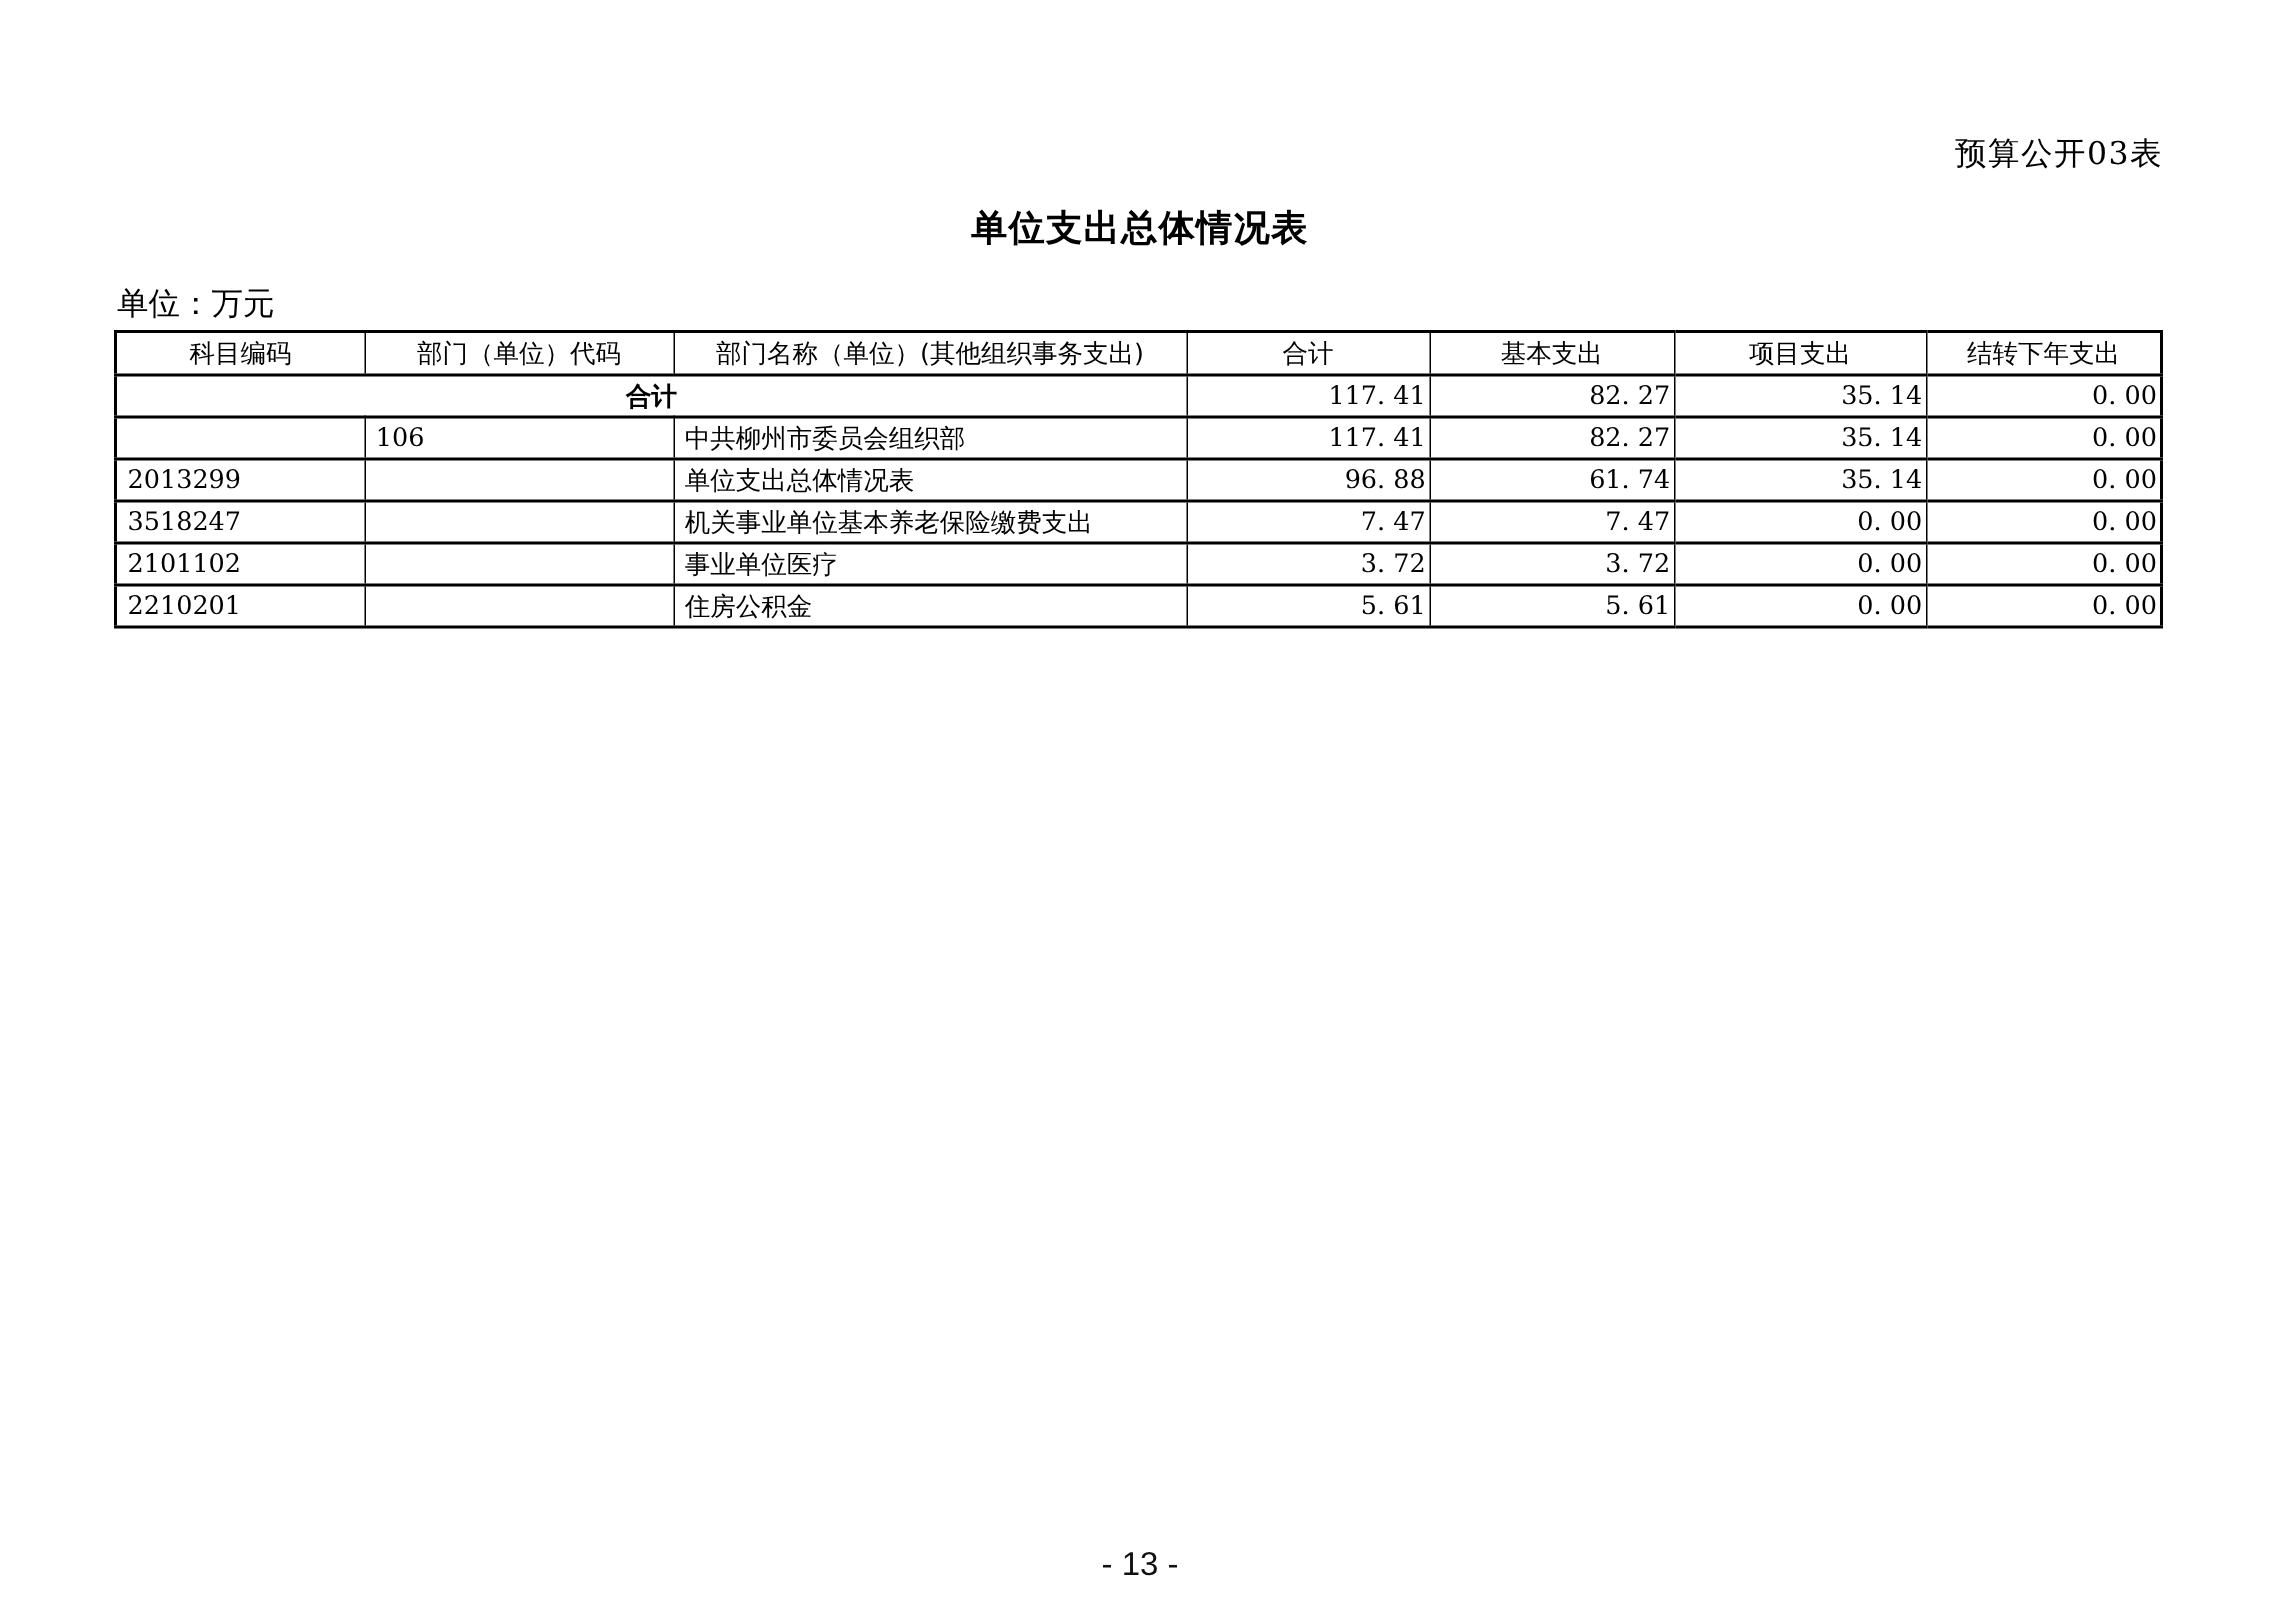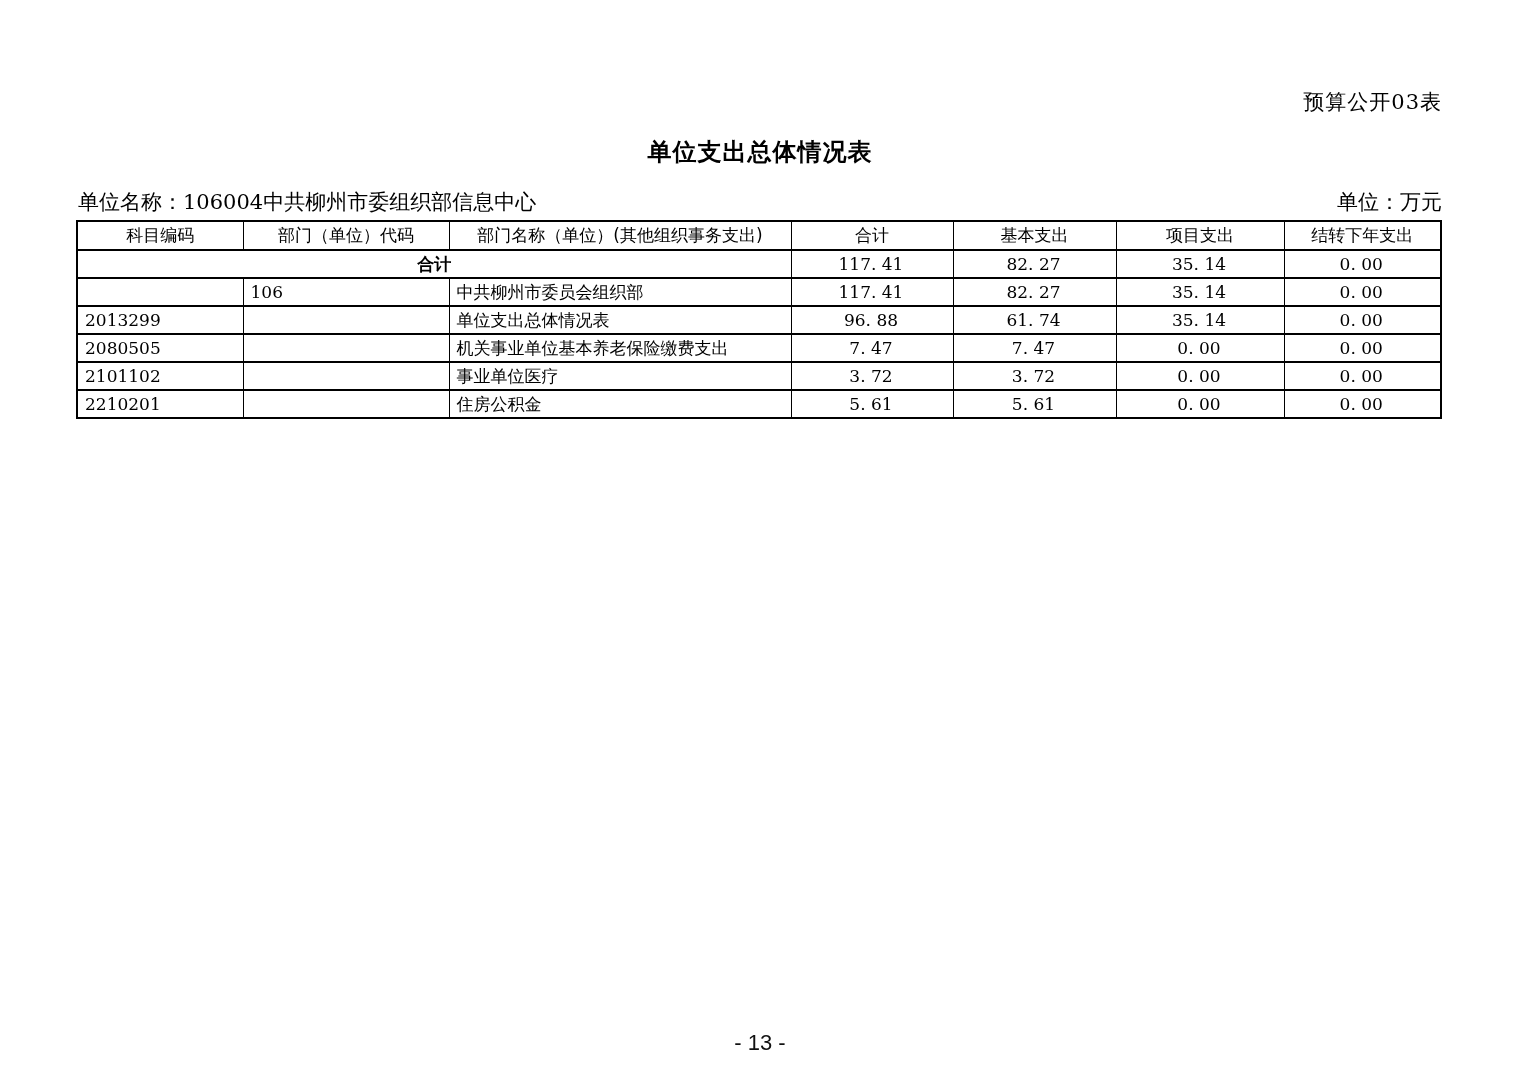--- a/index.html
+++ b/index.html
@@ -58,21 +58,21 @@
   }
   .doc-table th {
     height: 29px;
     text-align: center;
     font-family: "DejaVu Sans", "Liberation Sans", sans-serif;
     font-weight: normal;
     font-size: 17px;
   }
   .doc-table td { height: 28px; }
   .doc-table td.txt { text-align: left; padding-left: 7px; padding-right: 3px; }
-  .doc-table td.num { text-align: center; padding-right: 2px; }
+  .doc-table td.num { text-align: right; padding-right: 2px; }
   .doc-table td.total-label {
     text-align: center;
     font-family: "DejaVu Sans", "Liberation Sans", sans-serif;
     font-weight: bold;
   }
   .page-number {
     position: absolute;
     top: 1030px;
     left: 0;
     width: 100%;
@@ -83,21 +83,20 @@
   }
 </style>
 </head>
 <body>
 
 <div class="form-number">预算公开03表</div>
 
 <div class="doc-title">单位支出总体情况表</div>
 
 <div class="meta-line">
-  <span>单位名称：106004中共柳州市委组织部信息中心</span>
   <span>单位：万元</span>
 </div>
 
 <table class="doc-table">
   <colgroup>
     <col style="width:166px">
     <col style="width:206px">
     <col style="width:342px">
     <col style="width:162px">
     <col style="width:163px">
@@ -135,21 +134,21 @@
     <tr>
       <td class="txt">2013299</td>
       <td class="txt"></td>
       <td class="txt">单位支出总体情况表</td>
       <td class="num">96. 88</td>
       <td class="num">61. 74</td>
       <td class="num">35. 14</td>
       <td class="num">0. 00</td>
     </tr>
     <tr>
-      <td class="txt">2080505</td>
+      <td class="txt">3518247</td>
       <td class="txt"></td>
       <td class="txt">机关事业单位基本养老保险缴费支出</td>
       <td class="num">7. 47</td>
       <td class="num">7. 47</td>
       <td class="num">0. 00</td>
       <td class="num">0. 00</td>
     </tr>
     <tr>
       <td class="txt">2101102</td>
       <td class="txt"></td>

